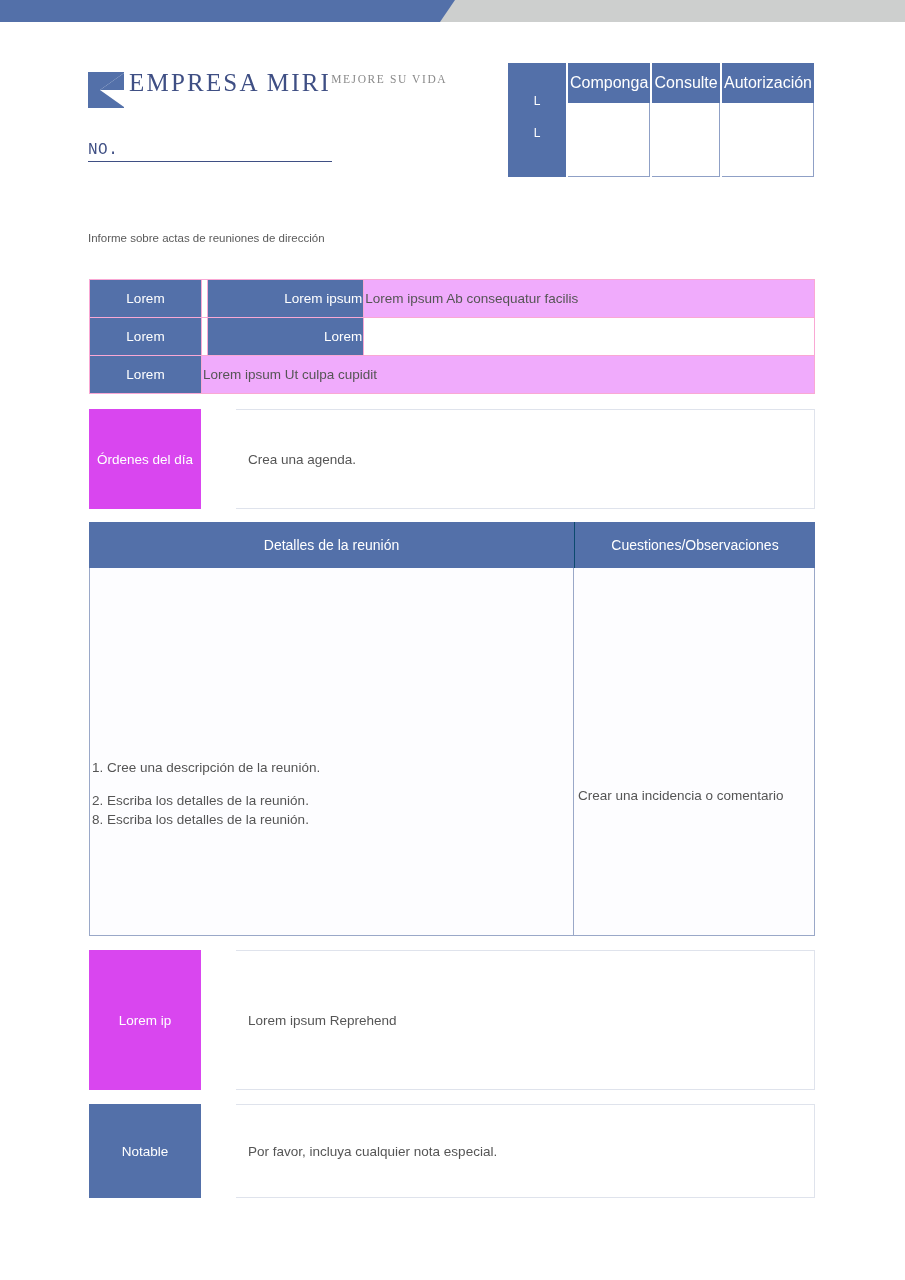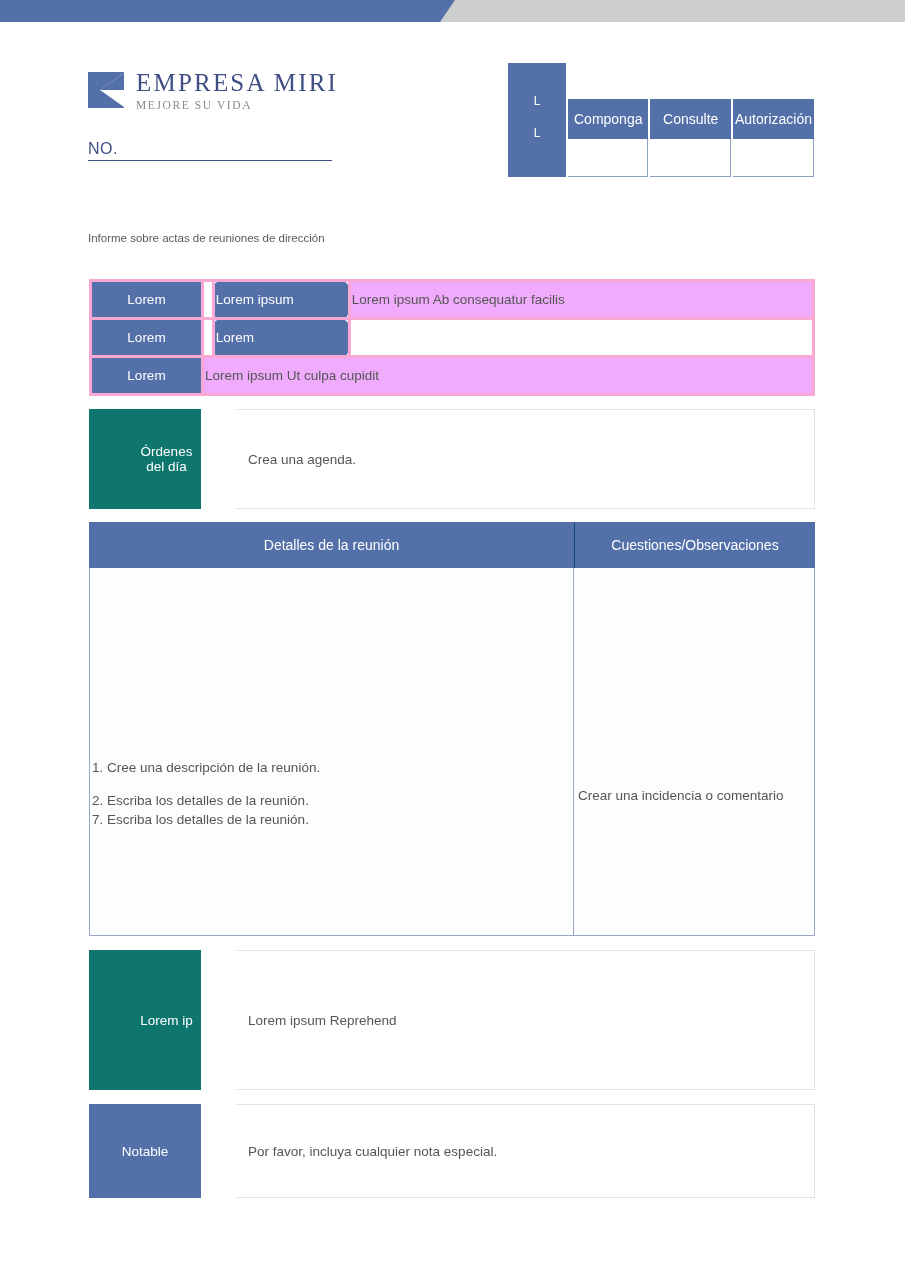--- a/index.html
+++ b/index.html
@@ -49,23 +49,23 @@
   .logo-mark {
     width: 36px;
     height: 36px;
     background: #5370a9;
     position: relative;
     flex: none;
     margin-top: 2px;
   }
   .logo-mark svg { display: block; }
   .logo-text {
-    margin-left: 12px;
-    display: flex;
-    flex-direction: column;
+    margin-left: 5px;
+    display: flex;
+    flex-direction: row;
     justify-content: flex-start;
   }
   .logo-name {
     font-family: "Liberation Serif", serif;
     font-size: 25px;
     letter-spacing: 2.2px;
     color: #3f4f84;
     line-height: 1.05;
     white-space: nowrap;
   }
@@ -81,21 +81,21 @@
   
   .no-field {
     position: absolute;
     left: 88px;
     top: 140px;
     width: 244px;
     border-bottom: 1.6px solid #3f4f84;
     padding-bottom: 2px;
   }
   .no-label {
-    font-family: Liberation Sans, sans-serif;
+    font-family: Liberation Mono, monospace;
     font-size: 16px;
     color: #3f4f84;
     letter-spacing: 0.5px;
   }
 
   
   .approval {
     position: absolute;
     left: 508px;
     top: 63px;
@@ -122,28 +122,27 @@
   .approval-col {
     flex: 1;
     display: flex;
     flex-direction: column;
     border-left: 2px solid #ffffff;
   }
   .approval-head {
     height: 40px;
     background: #5370a9;
     color: #ffffff;
-    font-size: 14px;
+    font-size: 16px;
     display: flex;
     align-items: center;
     justify-content: center;
     text-align: center;
     padding: 0 2px;
     box-sizing: border-box;
-    margin-top: 36px;
   }
   .approval-body {
     flex: 1;
     background: #ffffff;
     border: 1px solid #8fa0c6;
     border-top: none;
     border-left: none;
     box-sizing: border-box;
   }
 
@@ -161,35 +160,34 @@
     position: absolute;
     left: 89px;
     top: 279px;
     width: 726px;
     border-collapse: collapse;
   }
   .info-table td {
     height: 38px;
     font-size: 13.5px;
     vertical-align: middle;
-    border: 3px solid #f9a8d4;
+    border: 1px solid #f9a8d4;
     box-sizing: border-box;
   }
   td.lbl {
     background: #5370a9;
     color: #ffffff;
     text-align: center;
     width: 112px;
   }
   td.lbl-mid {
     background: #5370a9;
     color: #ffffff;
-    text-align: left;
-    width: 136px;
-    border-radius: 8px;
+    text-align: right;
+    width: 156px;
   }
   td.val-c {
     background: #f0abfc;
     color: #555555;
     text-align: left;
   }
   td.blank { background: #ffffff; }
 
   
   .strip {
@@ -203,21 +201,21 @@
     width: 112px;
     flex: none;
     display: flex;
     align-items: center;
     justify-content: center;
     color: #ffffff;
     font-size: 13.5px;
     text-align: center;
     box-sizing: border-box;
   }
-  .strip-lbl.gray { background: #0f766e; padding-left: 43px; }
+  .strip-lbl.gray { background: #d946ef; }
   .strip-lbl.blue { background: #5370a9; }
   .strip-body {
     flex: 1;
     background: #ffffff;
     border: 1px solid #dfe3ec;
     border-left: none;
     display: flex;
     align-items: center;
     padding-left: 12px;
     color: #555555;
@@ -360,21 +358,21 @@
 </div>
 
 <div class="details">
   <div class="details-col left">
     <div class="details-head">Detalles de la reunión</div>
     <div class="details-body">
       <div class="details-list">
         <div>1. Cree una descripción de la reunión.</div>
         <div class="gap"></div>
         <div>2. Escriba los detalles de la reunión.</div>
-        <div>7. Escriba los detalles de la reunión.</div>
+        <div>8. Escriba los detalles de la reunión.</div>
       </div>
     </div>
   </div>
   <div class="details-col right">
     <div class="details-head">Cuestiones/Observaciones</div>
     <div class="details-body">
       <div class="details-note">Crear una incidencia o comentario</div>
     </div>
   </div>
 </div>

